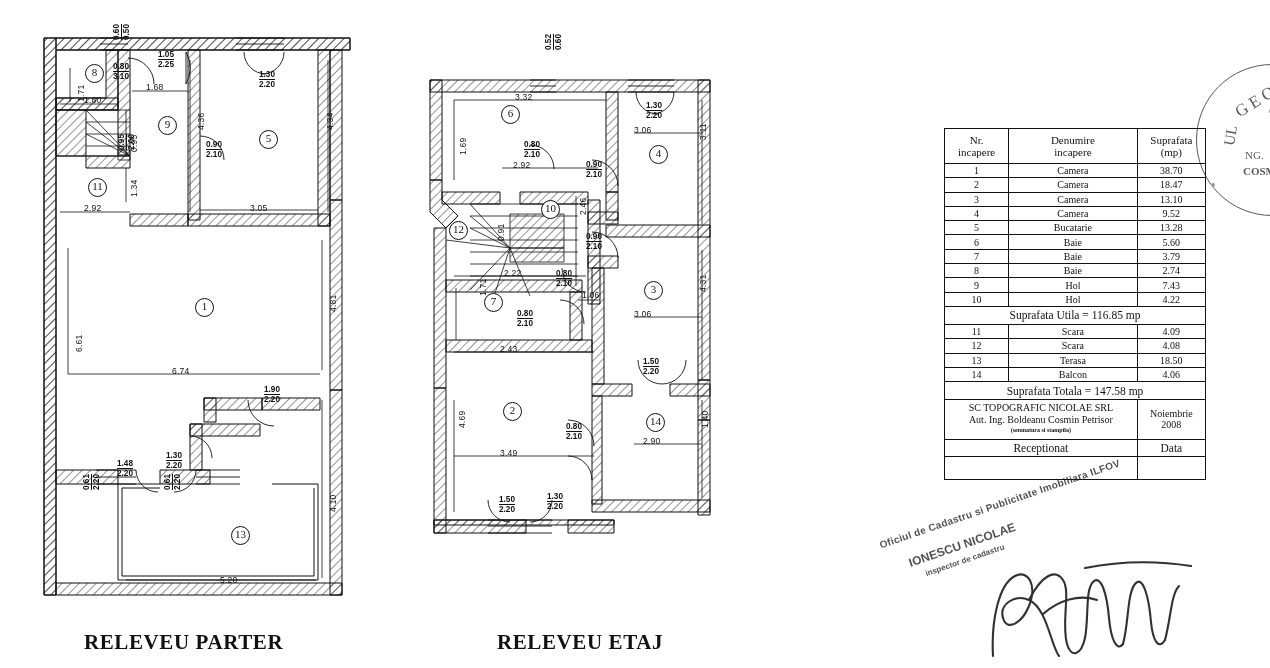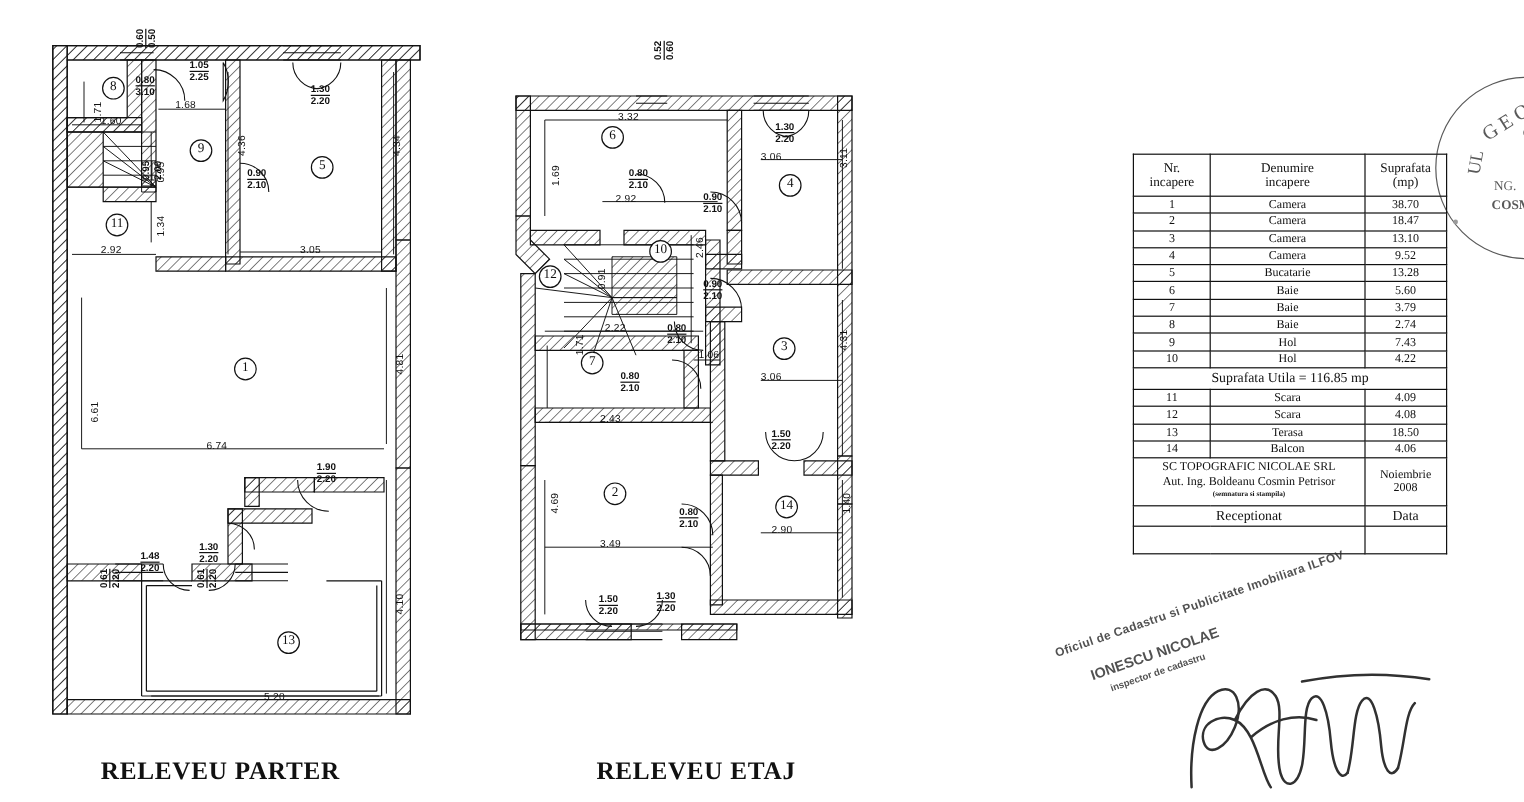--- a/index.html
+++ b/index.html
@@ -461,20 +461,23 @@
   <tr>
         <td>13</td>
         <td class="nm">Terasa</td>
         <td>18.50</td>
       </tr>
   <tr>
         <td>14</td>
         <td class="nm">Balcon</td>
         <td>4.06</td>
       </tr>
+  <tr class="sum">
+        <td colspan="3">Suprafata Totala = 147.58 mp</td>
+      </tr>
   <tr>
     <td colspan="2" class="firm">
       <div>SC TOPOGRAFIC NICOLAE SRL</div>
       <div>Aut. Ing. Boldeanu Cosmin Petrisor</div>
       <div class="sm">(semnatura si stampila)</div>
     </td>
     <td>Noiembrie 2008</td>
   </tr>
   <tr class="exec">
     <td colspan="2">Receptionat</td>

